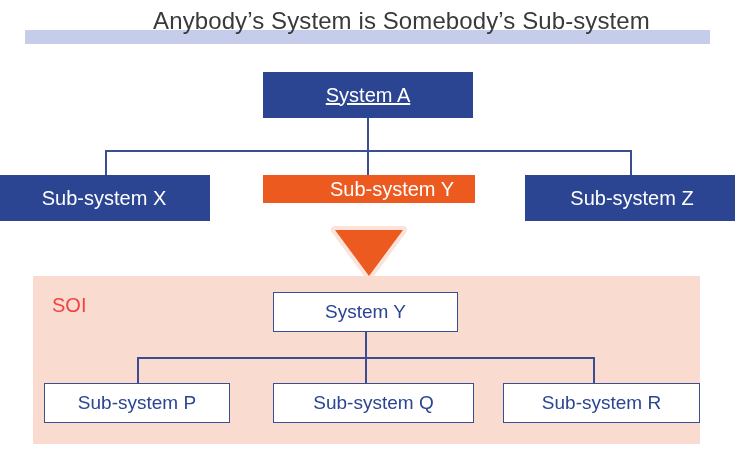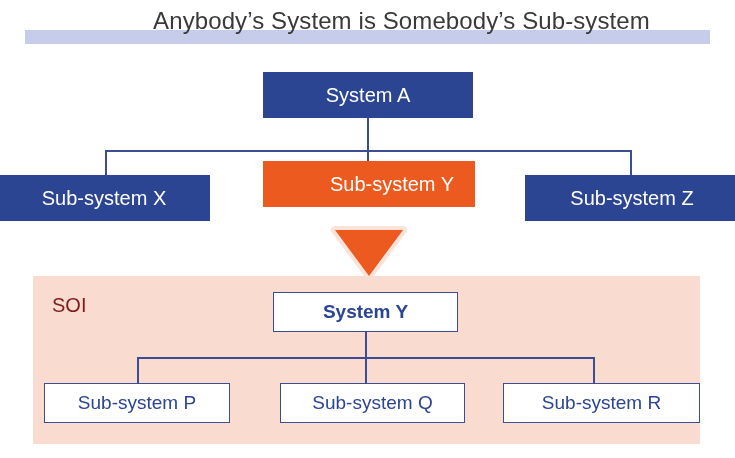--- a/index.html
+++ b/index.html
@@ -64,23 +64,23 @@
     font-size: 20px;
   }
   .node-outline {
     background: #ffffff;
     color: #2b4593;
     border: 1.5px solid #3c4d94;
     font-size: 19px;
   }
 
   
-  #node-system-a   { left: 263px; top: 72px;  width: 210px; height: 46px; }
+  #node-system-a   { left: 263px; top: 72px;  width: 210px; height: 46px; text-decoration: underline; }
   #node-subsystem-x{ left: -2px;  top: 175px; width: 212px; height: 46px; }
-  #node-subsystem-y{ left: 263px; top: 161px; width: 212px; height: 46px; padding-left: 46px; }
+  #node-subsystem-y{ left: 263px; top: 175px; width: 212px; height: 28px; padding-left: 46px; }
   #node-subsystem-z{ left: 525px; top: 175px; width: 214px; height: 46px; }
 
   
   .conn {
     position: absolute;
     background: #3c4d94;
   }
   .conn-v { width: 1.5px; }
   .conn-h { height: 1.5px; }
 
@@ -106,28 +106,28 @@
     top: 276px;
     width: 667px;
     height: 168px;
     background: #fadbd0;
   }
   #soi-label {
     position: absolute;
     left: 52px;
     top: 294px;
     font-size: 20px;
-    color: #7f1d1d;
+    color: #ef4444;
     white-space: nowrap;
   }
 
   
-  #node-system-y    { left: 273px; top: 292px; width: 185px; height: 40px; font-weight: bold; }
+  #node-system-y    { left: 273px; top: 292px; width: 185px; height: 40px; }
   #node-subsystem-p { left: 44px;  top: 383px; width: 186px; height: 40px; }
-  #node-subsystem-q { left: 280px; top: 383px; width: 185px; height: 40px; }
+  #node-subsystem-q { left: 273px; top: 383px; width: 201px; height: 40px; }
   #node-subsystem-r { left: 503px; top: 383px; width: 197px; height: 40px; }
 
   
   #conn-y-stem      { left: 365px; top: 332px; height: 26px; }
   #conn-y-bus       { left: 137px; top: 357px; width: 457px; }
   #conn-y-left      { left: 137px; top: 357px; height: 26px; }
   #conn-y-center    { left: 365px; top: 357px; height: 26px; }
   #conn-y-right     { left: 593px; top: 357px; height: 26px; }
 </style>
 </head>

